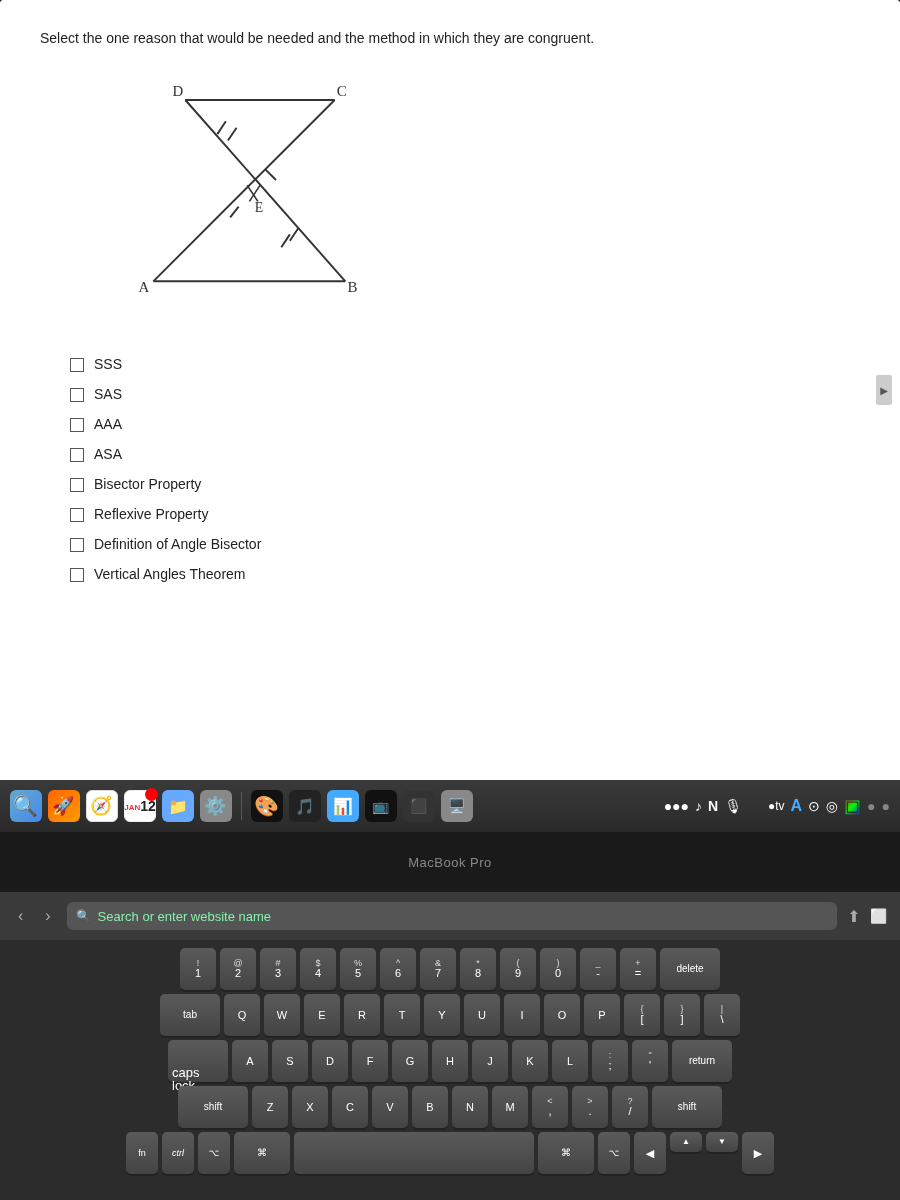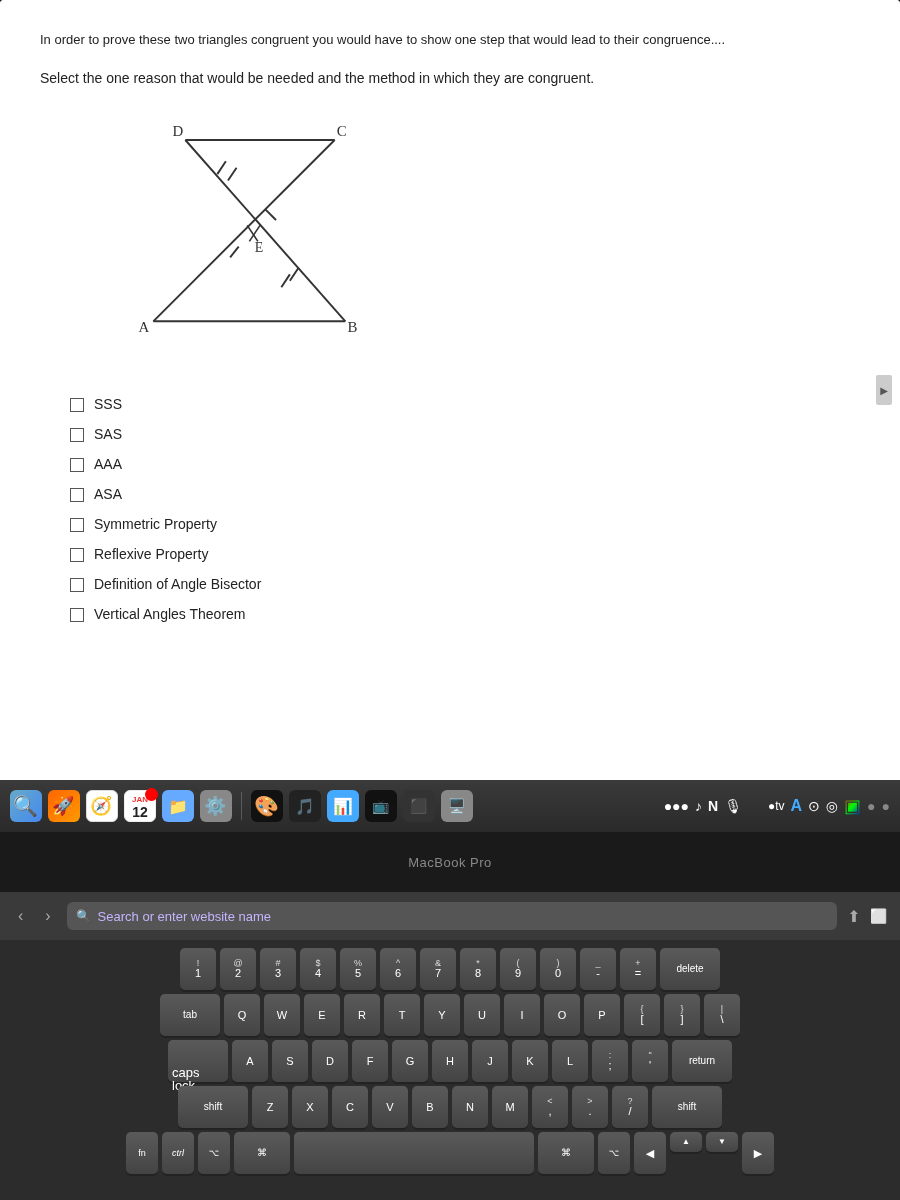--- a/index.html
+++ b/index.html
@@ -277,21 +277,20 @@
     .key-normal { width: 36px; }
     .key-space { width: 240px; }
     .key-fn { width: 32px; }
   </style>
 </head>
 <body>
 
 <div class="browser-content">
   <div class="page-content">
 
-    <p class="intro-text">In order to prove these two triangles congruent you would have to show one step that would lead to their congruence....</p>
 
     <p class="question-text">Select the one reason that would be needed and the method in which they are congruent.</p>
 
     <div class="diagram-container">
       <svg class="diagram-svg" viewBox="0 0 300 240">
 
         <line x1="80" y1="30" x2="230" y2="200" stroke="#333" stroke-width="1.8"></line>
 
         <line x1="50" y1="200" x2="220" y2="30" stroke="#333" stroke-width="1.8"></line>
 
@@ -337,21 +336,21 @@
         <span class="option-label">AAA</span>
       </div>
 
       <div class="option-row">
         <div class="option-checkbox"></div>
         <span class="option-label">ASA</span>
       </div>
 
       <div class="option-row">
         <div class="option-checkbox"></div>
-        <span class="option-label">Symmetric Property</span>
+        <span class="option-label">Bisector Property</span>
       </div>
 
       <div class="option-row">
         <div class="option-checkbox"></div>
         <span class="option-label">Reflexive Property</span>
       </div>
 
       <div class="option-row">
         <div class="option-checkbox"></div>
         <span class="option-label">Definition of Angle Bisector</span>
@@ -370,21 +369,21 @@
 </div>
 
 <div class="dock-bar">
 
   <div class="dock-icon" style="background: linear-gradient(135deg, #6ac, #48e); font-size:20px;">🔍</div>
 
   <div class="dock-icon" style="background: linear-gradient(135deg, #f60, #f90);">🚀</div>
 
   <div class="dock-icon" style="background: #fff; border: 1px solid #ddd;">🧭</div>
 
-  <div class="dock-icon dock-badge" data-badge="" style="background: #fff; color: #333; font-size:11px; flex-direction:column; border:1px solid #eee;">
+  <div class="dock-icon dock-badge" data-badge="" style="background: #fff; color: #333; font-size:11px; flex-direction:row; border:1px solid #eee;">
     <div style="font-size:8px; color:#e33; font-weight:bold; width:100%; text-align:center; padding-top:2px;">JAN</div>
     <div style="font-size:14px; font-weight:bold; color:#222;">12</div>
   </div>
 
   <div class="dock-icon" style="background: #6af; font-size:16px;">📁</div>
 
   <div class="dock-icon" style="background: #888;">⚙️</div>
 
   <div class="dock-divider"></div>
 
@@ -417,21 +416,21 @@
 <div class="macbook-label-area">
   <span class="macbook-label">MacBook Pro</span>
 </div>
 
 <div class="browser-bar">
   <span class="nav-btn">‹</span>
   <span class="nav-btn">›</span>
 
   <div class="url-bar">
     <span class="search-icon-bar">🔍</span>
-    <span style="color:#c4b5fd; font-size:13px;">Search or enter website name</span>
+    <span style="color:#86efac; font-size:13px;">Search or enter website name</span>
   </div>
 
   <span class="tab-share-btn" style="color:#aaa; font-size:16px;">⬆</span>
   <span class="tab-share-btn" style="color:#aaa; font-size:14px;">⬜</span>
 </div>
 
 <div class="keyboard-area">
 
   <div class="keyboard-row">
     <div class="key key-normal">

